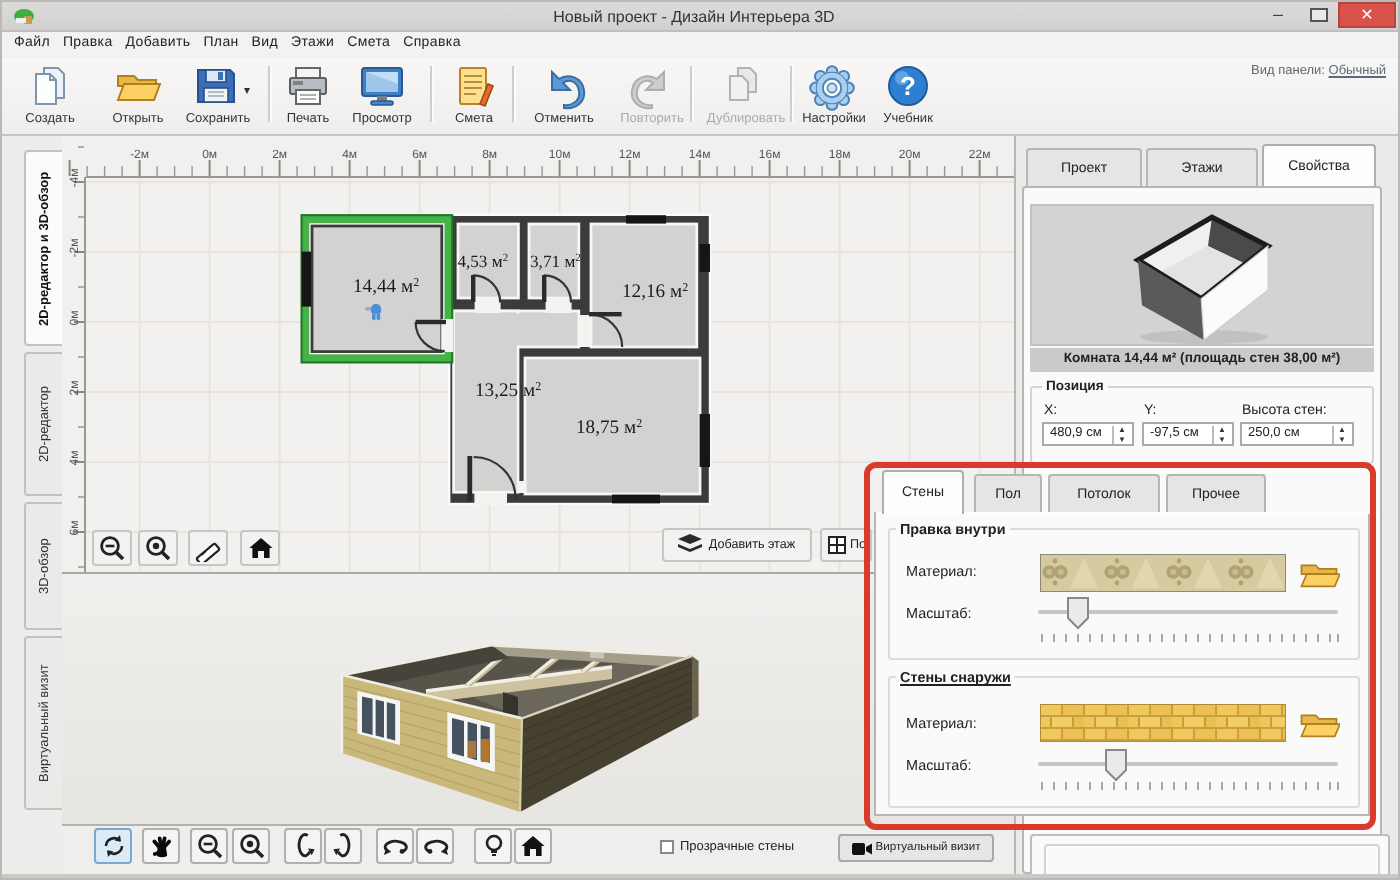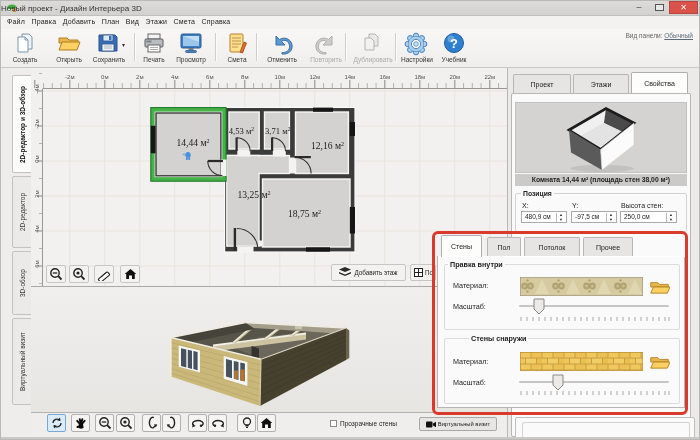--- a/index.html
+++ b/index.html
@@ -17,21 +17,21 @@
 .glabel{font-size:7px;color:#222;}
 </style></head>
 <body>
 
 <div class="abs" style="left:0;top:0;width:700px;height:15px;background:linear-gradient(#dcdbda,#d2d1d0);border-bottom:1px solid #c0bfbe;"></div>
 <svg class="abs" style="left:5px;top:2px" width="12" height="11" viewBox="0 0 12 11">
     <ellipse cx="6" cy="5" rx="5" ry="3.5" fill="#3fae3f"></ellipse>
     <rect x="6" y="5" width="4" height="4" fill="#c79a55"></rect>
     <rect x="2" y="6" width="5" height="2.5" fill="#e8f4e8"></rect>
   </svg>
-<div class="abs" style="left:0;top:3px;width:692px;text-align:left;font-size:8px;color:#333;">Новый проект - Дизайн Интерьера 3D</div>
+<div class="abs" style="left:0;top:3px;width:692px;text-align:center;font-size:8px;color:#333;">Новый проект - Дизайн Интерьера 3D</div>
 <div class="abs" style="left:633px;top:4px;width:10px;height:8px;font-size:9px;color:#444;line-height:5px;text-align:center;">–</div>
 <div class="abs" style="left:654px;top:3px;width:9px;height:7px;border:1px solid #555;background:#e8e8e8;"></div>
 <div class="abs" style="left:668px;top:0;width:29px;height:13px;background:#d9534a;border:1px solid #b8453d;color:#fff;font-size:8px;text-align:center;line-height:12px;">✕</div>
 
 <div class="abs" style="left:0;top:15px;width:700px;height:13px;background:#f3f2f1;"></div>
 <div class="abs" style="left:6px;top:17px;font-size:7px;color:#222;letter-spacing:0.2px;">Файл&nbsp;&nbsp;&nbsp;Правка&nbsp;&nbsp;&nbsp;Добавить&nbsp;&nbsp;&nbsp;План&nbsp;&nbsp;&nbsp;Вид&nbsp;&nbsp;&nbsp;Этажи&nbsp;&nbsp;&nbsp;Смета&nbsp;&nbsp;&nbsp;Справка</div>
 
 <div class="abs" style="left:0;top:28px;width:700px;height:39px;background:linear-gradient(#f8f7f6,#efeeec);border-bottom:1px solid #c9c7c5;"></div>
 
 <svg class="tbicon" style="left:13px" width="22" height="22" viewBox="0 0 22 22">
@@ -537,21 +537,21 @@
       <line x1="121" y1="0" x2="121" y2="4"></line>
       <line x1="127" y1="0" x2="127" y2="4"></line>
       <line x1="133" y1="0" x2="133" y2="4"></line>
       <line x1="139" y1="0" x2="139" y2="4"></line>
       <line x1="145" y1="0" x2="145" y2="4"></line>
       <line x1="149" y1="0" x2="149" y2="4"></line>
     </g>
   </svg>
 
 <div class="abs" style="left:443px;top:337px;width:236px;height:66px;border:1px solid #dddbd9;border-radius:2px;"></div>
-<div class="abs" style="left:468px;top:333px;background:#fbfafa;padding:0 2px;font-size:7.2px;font-weight:bold;color:#222;">Стены снаружи</div>
+<div class="abs" style="left:447px;top:333px;background:#fbfafa;padding:0 2px;font-size:7.2px;font-weight:bold;color:#222;text-decoration:underline;">Стены снаружи</div>
 <div class="abs glabel" style="left:452px;top:356px;font-size:7.2px;">Материал:</div>
 <svg class="abs" style="left:519px;top:351px" width="123" height="19">
     <defs>
       <pattern id="br" width="22" height="12" patternUnits="userSpaceOnUse">
         <rect width="22" height="12" fill="#c99f3d"></rect>
         <rect x="0.5" y="0.5" width="10" height="5" fill="#f0c85e"></rect>
         <rect x="11.5" y="0.5" width="10" height="5" fill="#edc055"></rect>
         <rect x="-5" y="6.5" width="10" height="5" fill="#eec65a"></rect>
         <rect x="6" y="6.5" width="10" height="5" fill="#f2cc64"></rect>
         <rect x="17" y="6.5" width="10" height="5" fill="#eabf52"></rect>

